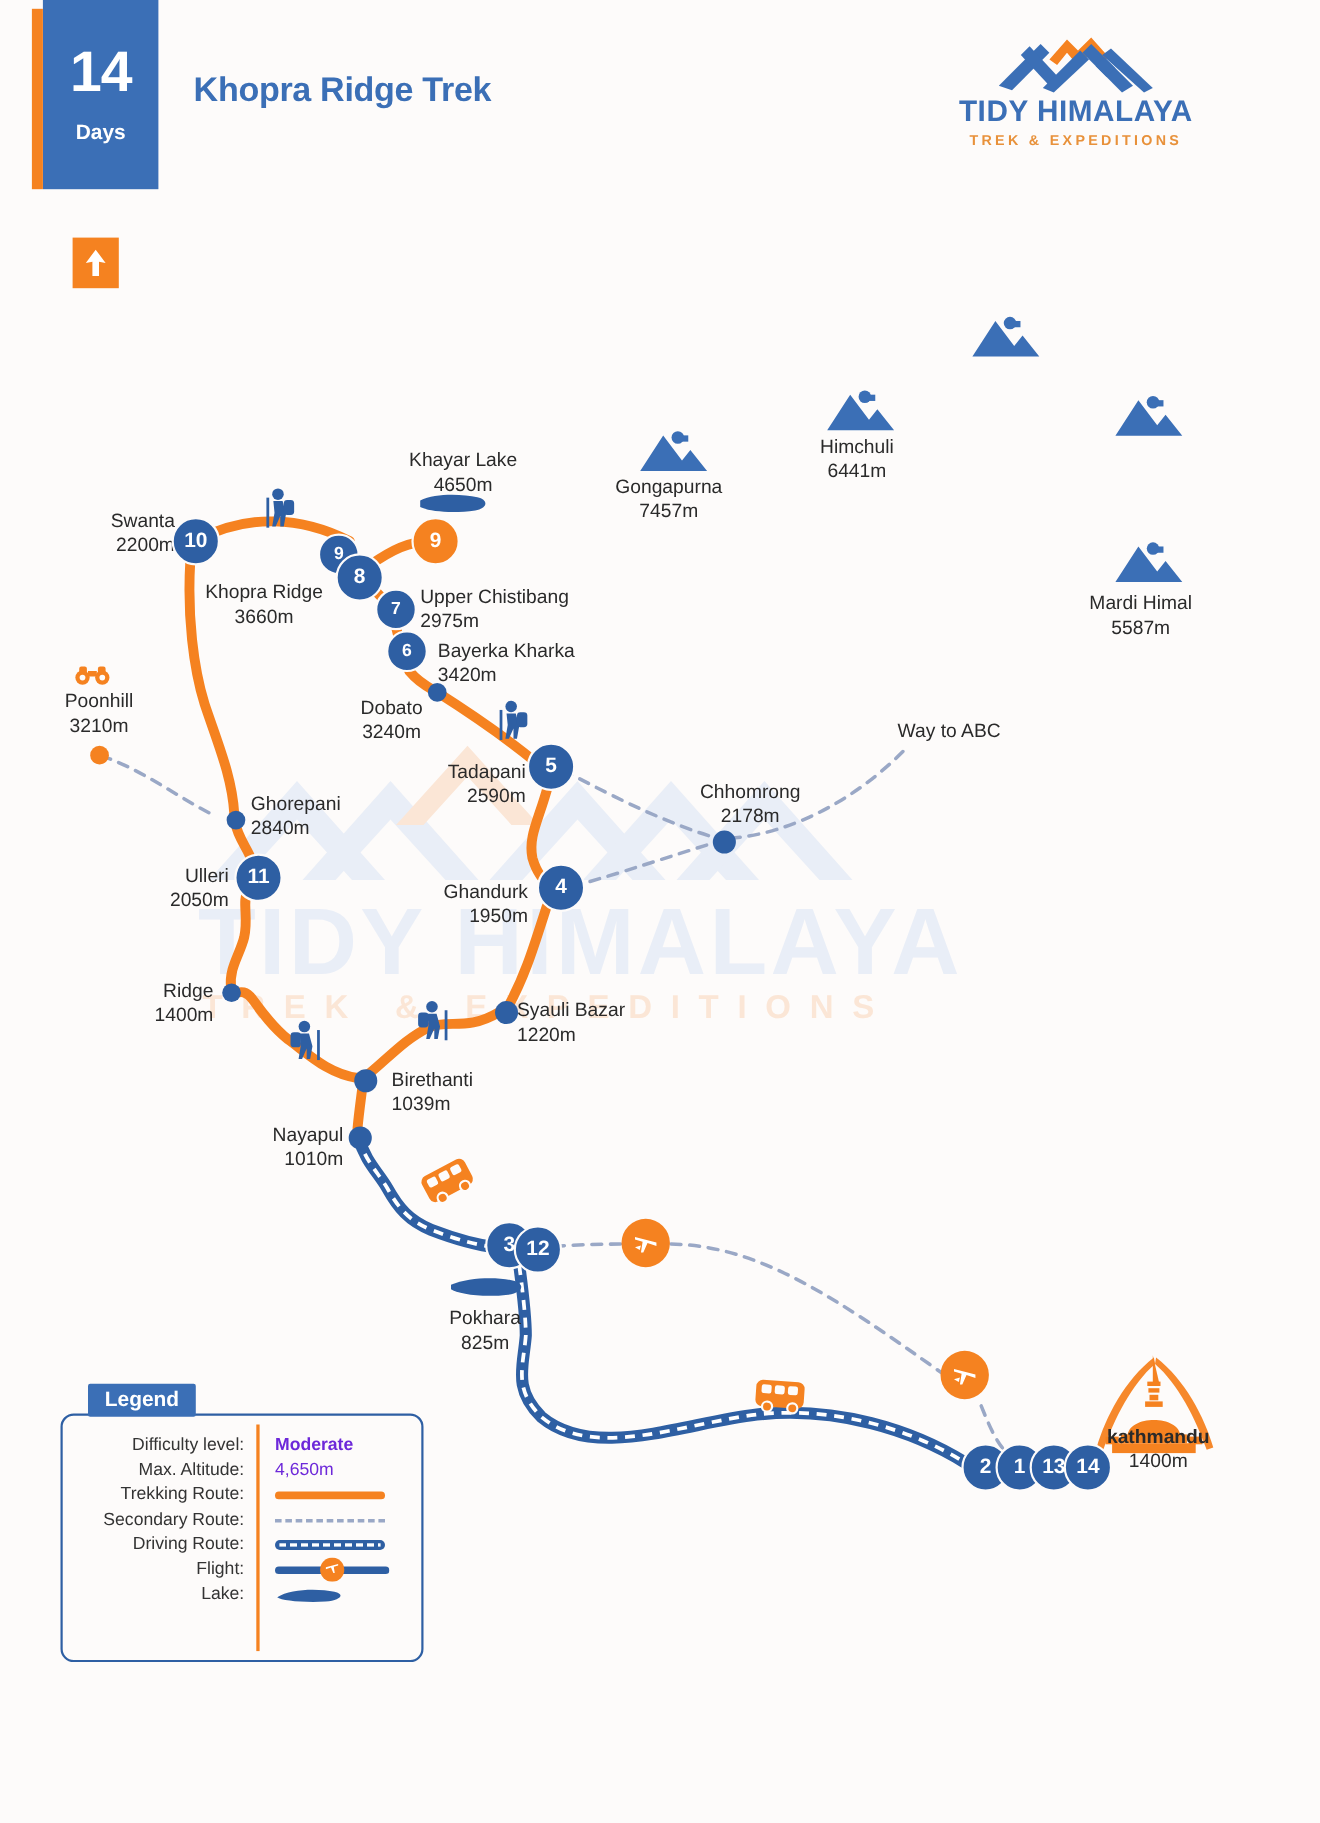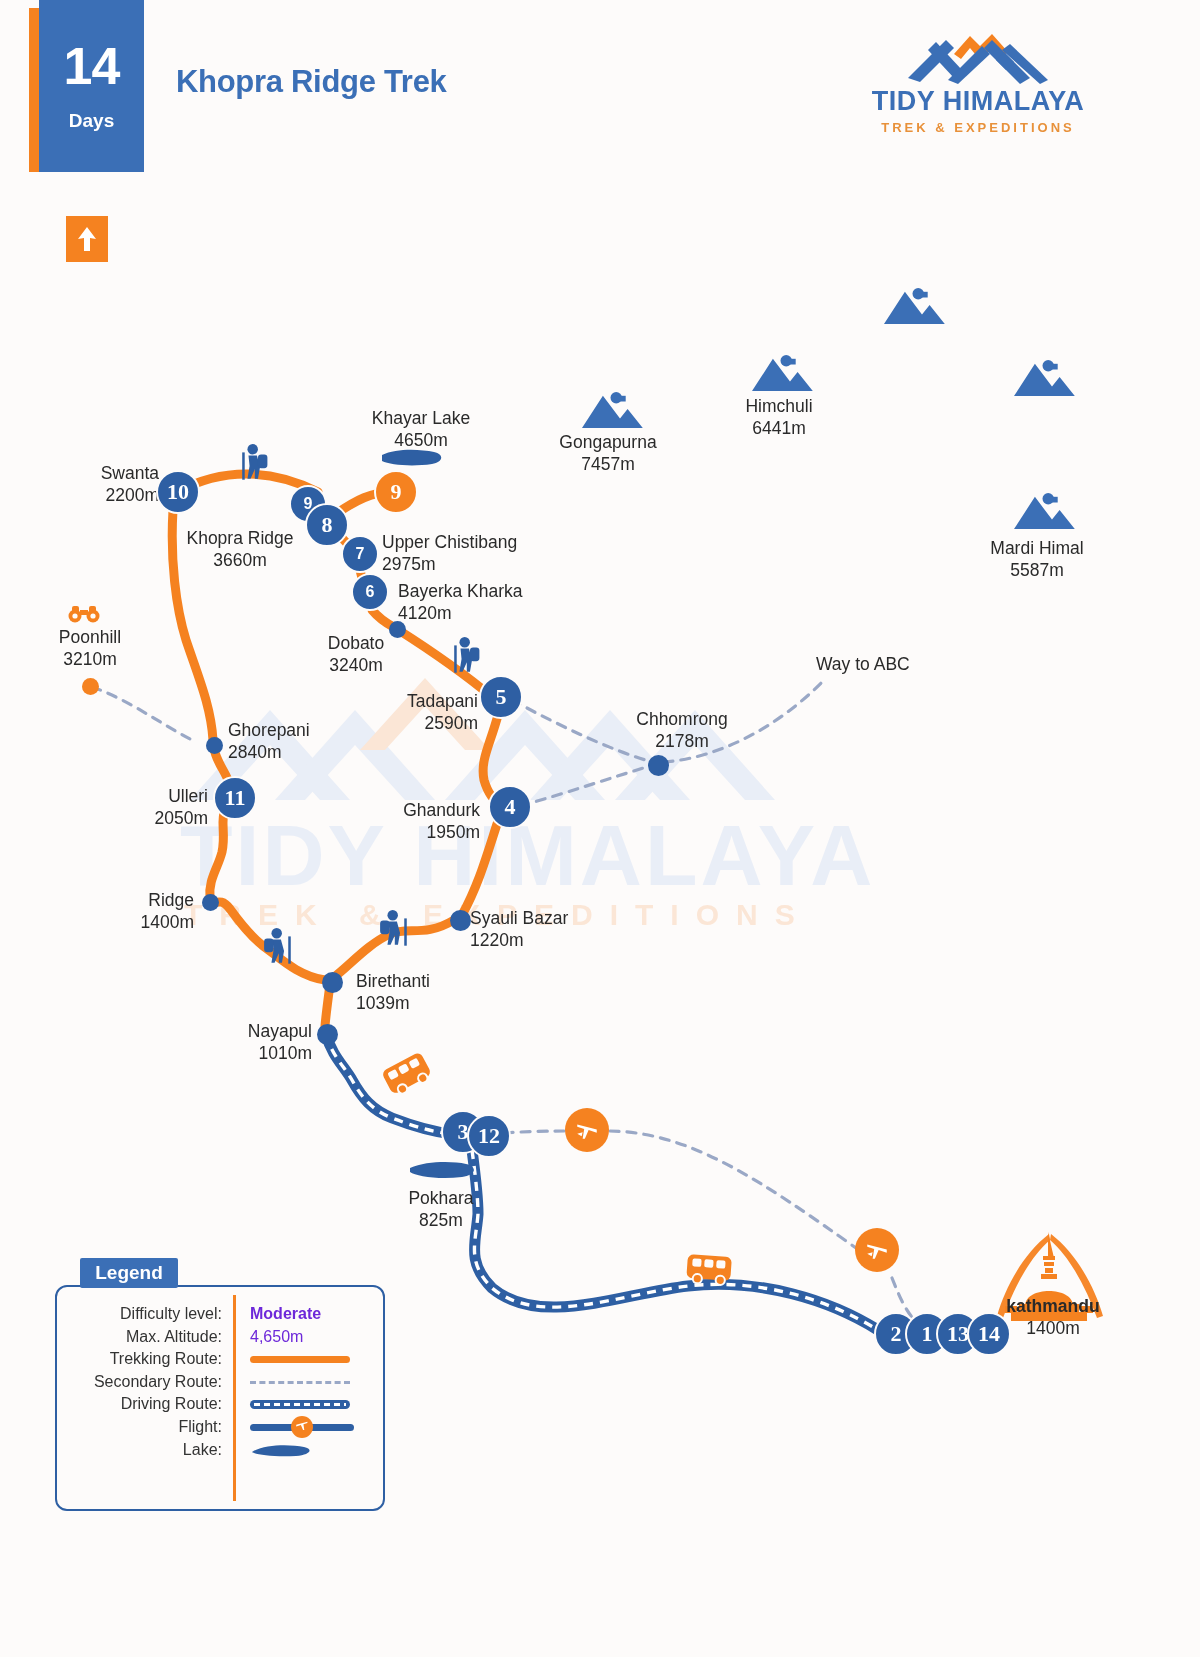--- a/index.html
+++ b/index.html
@@ -62,21 +62,21 @@
   .lbl .al { display: block; }
 
   
   .badge {
     position: absolute; border-radius: 50%;
     display: flex; align-items: center; justify-content: center;
     color: #fff; font-weight: bold; font-size: 17px;
     background: #2e5fa3; border: 2.5px solid #fdfbfa;
   }
   .badge.orange { background: #f58220; }
-  .badge.big { width: 44px; height: 44px; font-size: 22px; font-family: Liberation Serif, serif; }
+  .badge.big { width: 44px; height: 44px; font-size: 19px; }
   .badge.sm { width: 38px; height: 38px; font-size: 16px; }
 
   
   .dot {
     position: absolute; width: 17px; height: 17px; border-radius: 50%;
     background: #2e5fa3;
   }
   .dot.orange { background: #f58220; }
   .dot.lg { width: 21px; height: 21px; }
 
@@ -370,21 +370,21 @@
   <div class="lbl c" style="left:140px; top:528px; width:200px;">
     <span class="nm">Khopra Ridge</span>
       <span class="al">3660m</span>
   </div>
   <div class="lbl" style="left:382px; top:532px;">
     <span class="nm">Upper Chistibang</span>
       <span class="al">2975m</span>
   </div>
   <div class="lbl" style="left:398px; top:581px;">
     <span class="nm">Bayerka Kharka</span>
-      <span class="al">4120m</span>
+      <span class="al">3420m</span>
   </div>
   <div class="lbl c" style="left:276px; top:633px; width:160px;">
     <span class="nm">Dobato</span>
       <span class="al">3240m</span>
   </div>
   <div class="lbl c" style="left:25px; top:627px; width:130px;">
     <span class="nm">Poonhill</span>
       <span class="al">3210m</span>
   </div>
   <div class="lbl r" style="left:330px; top:691px; width:148px;">

